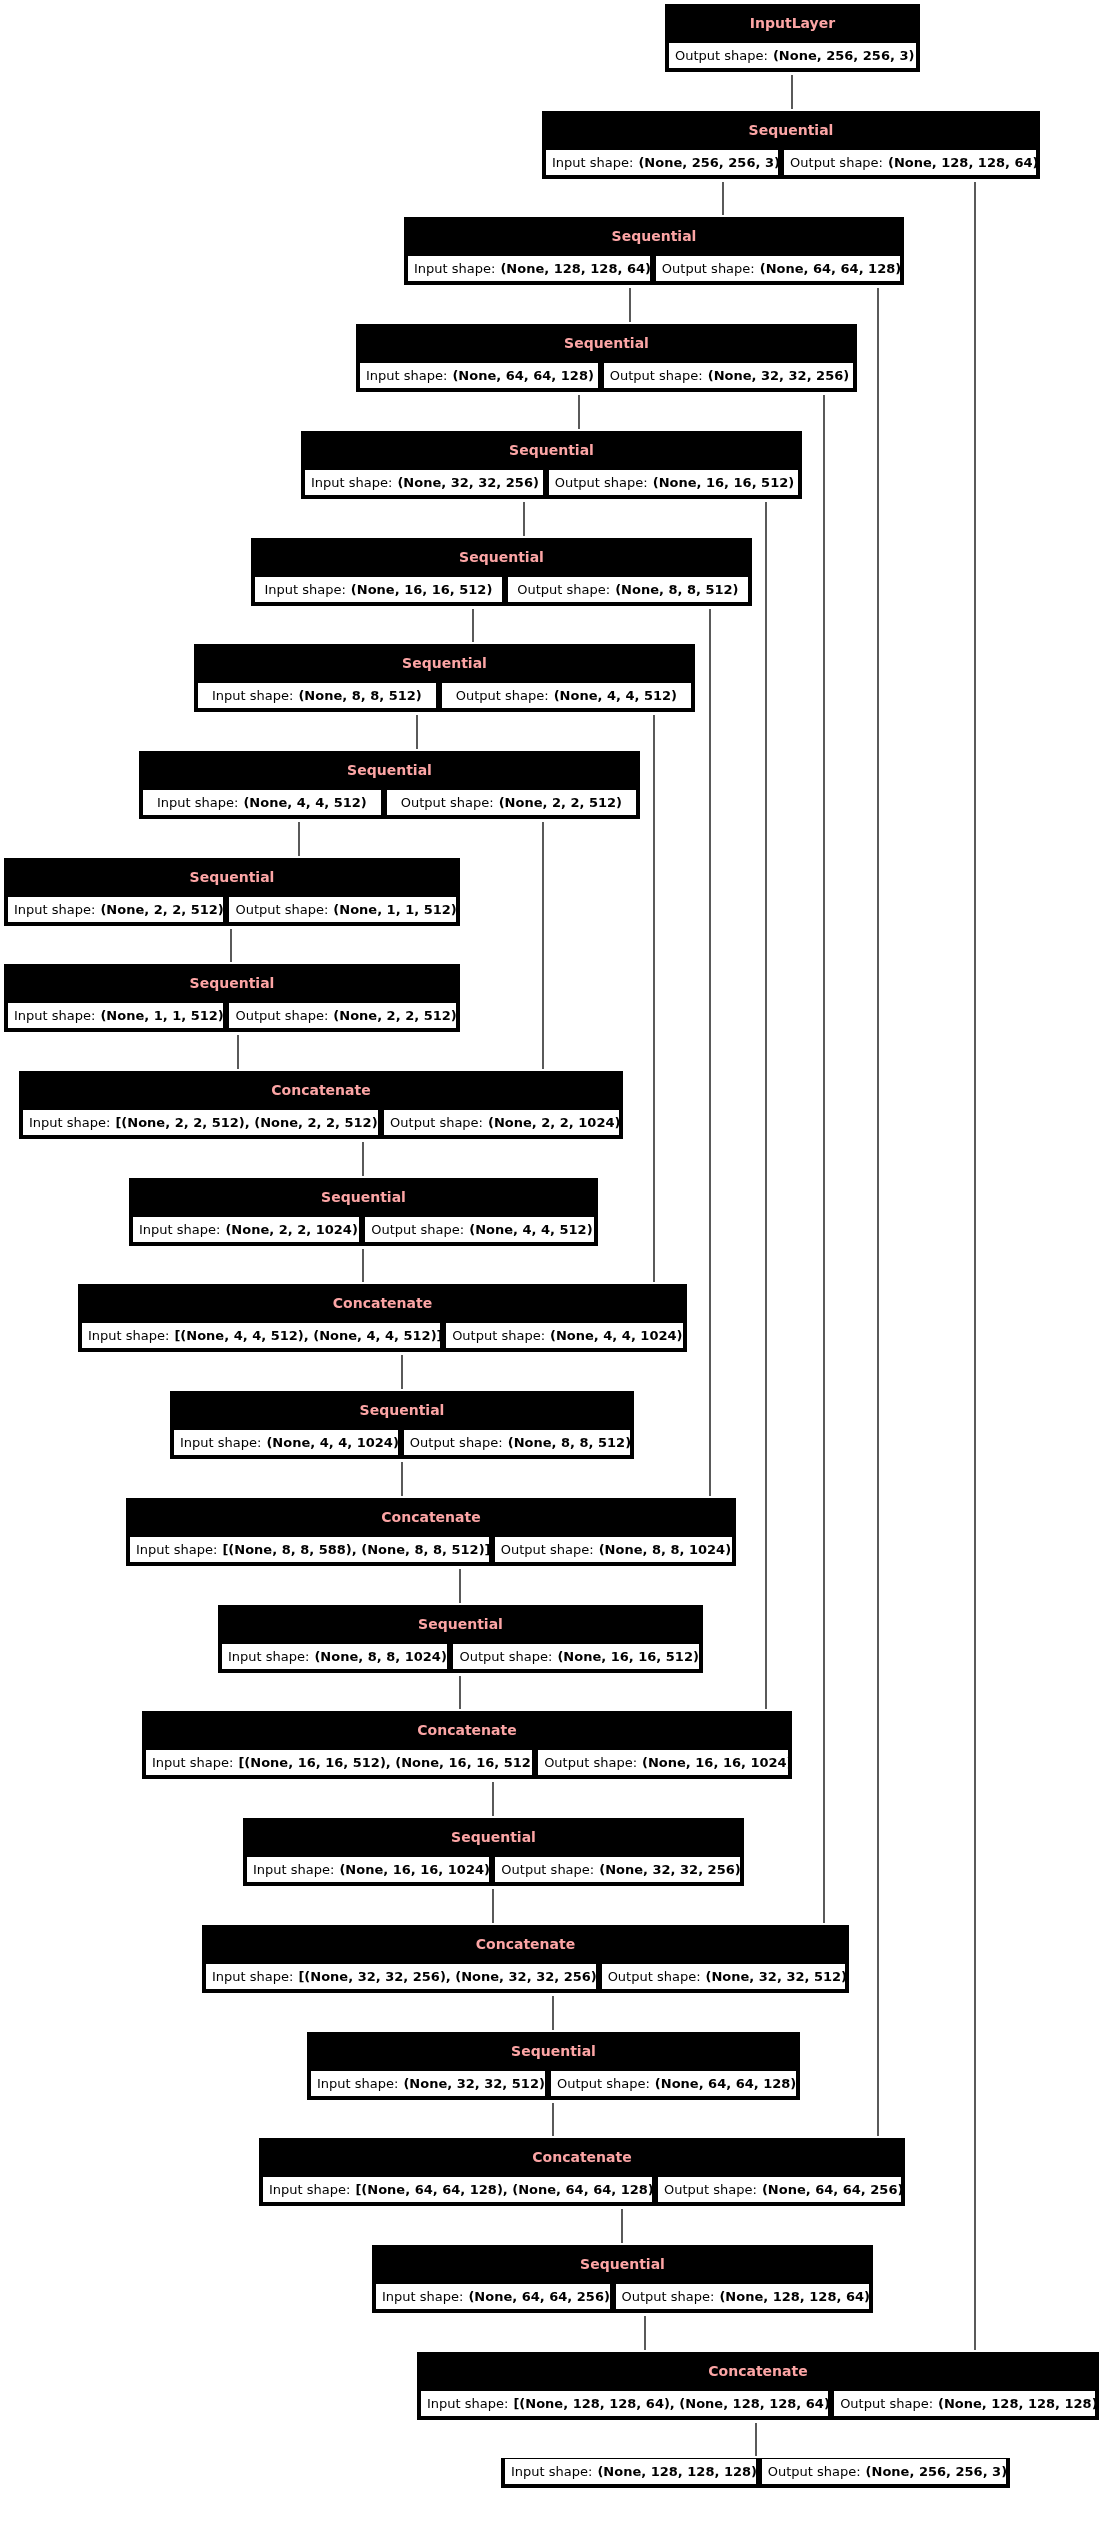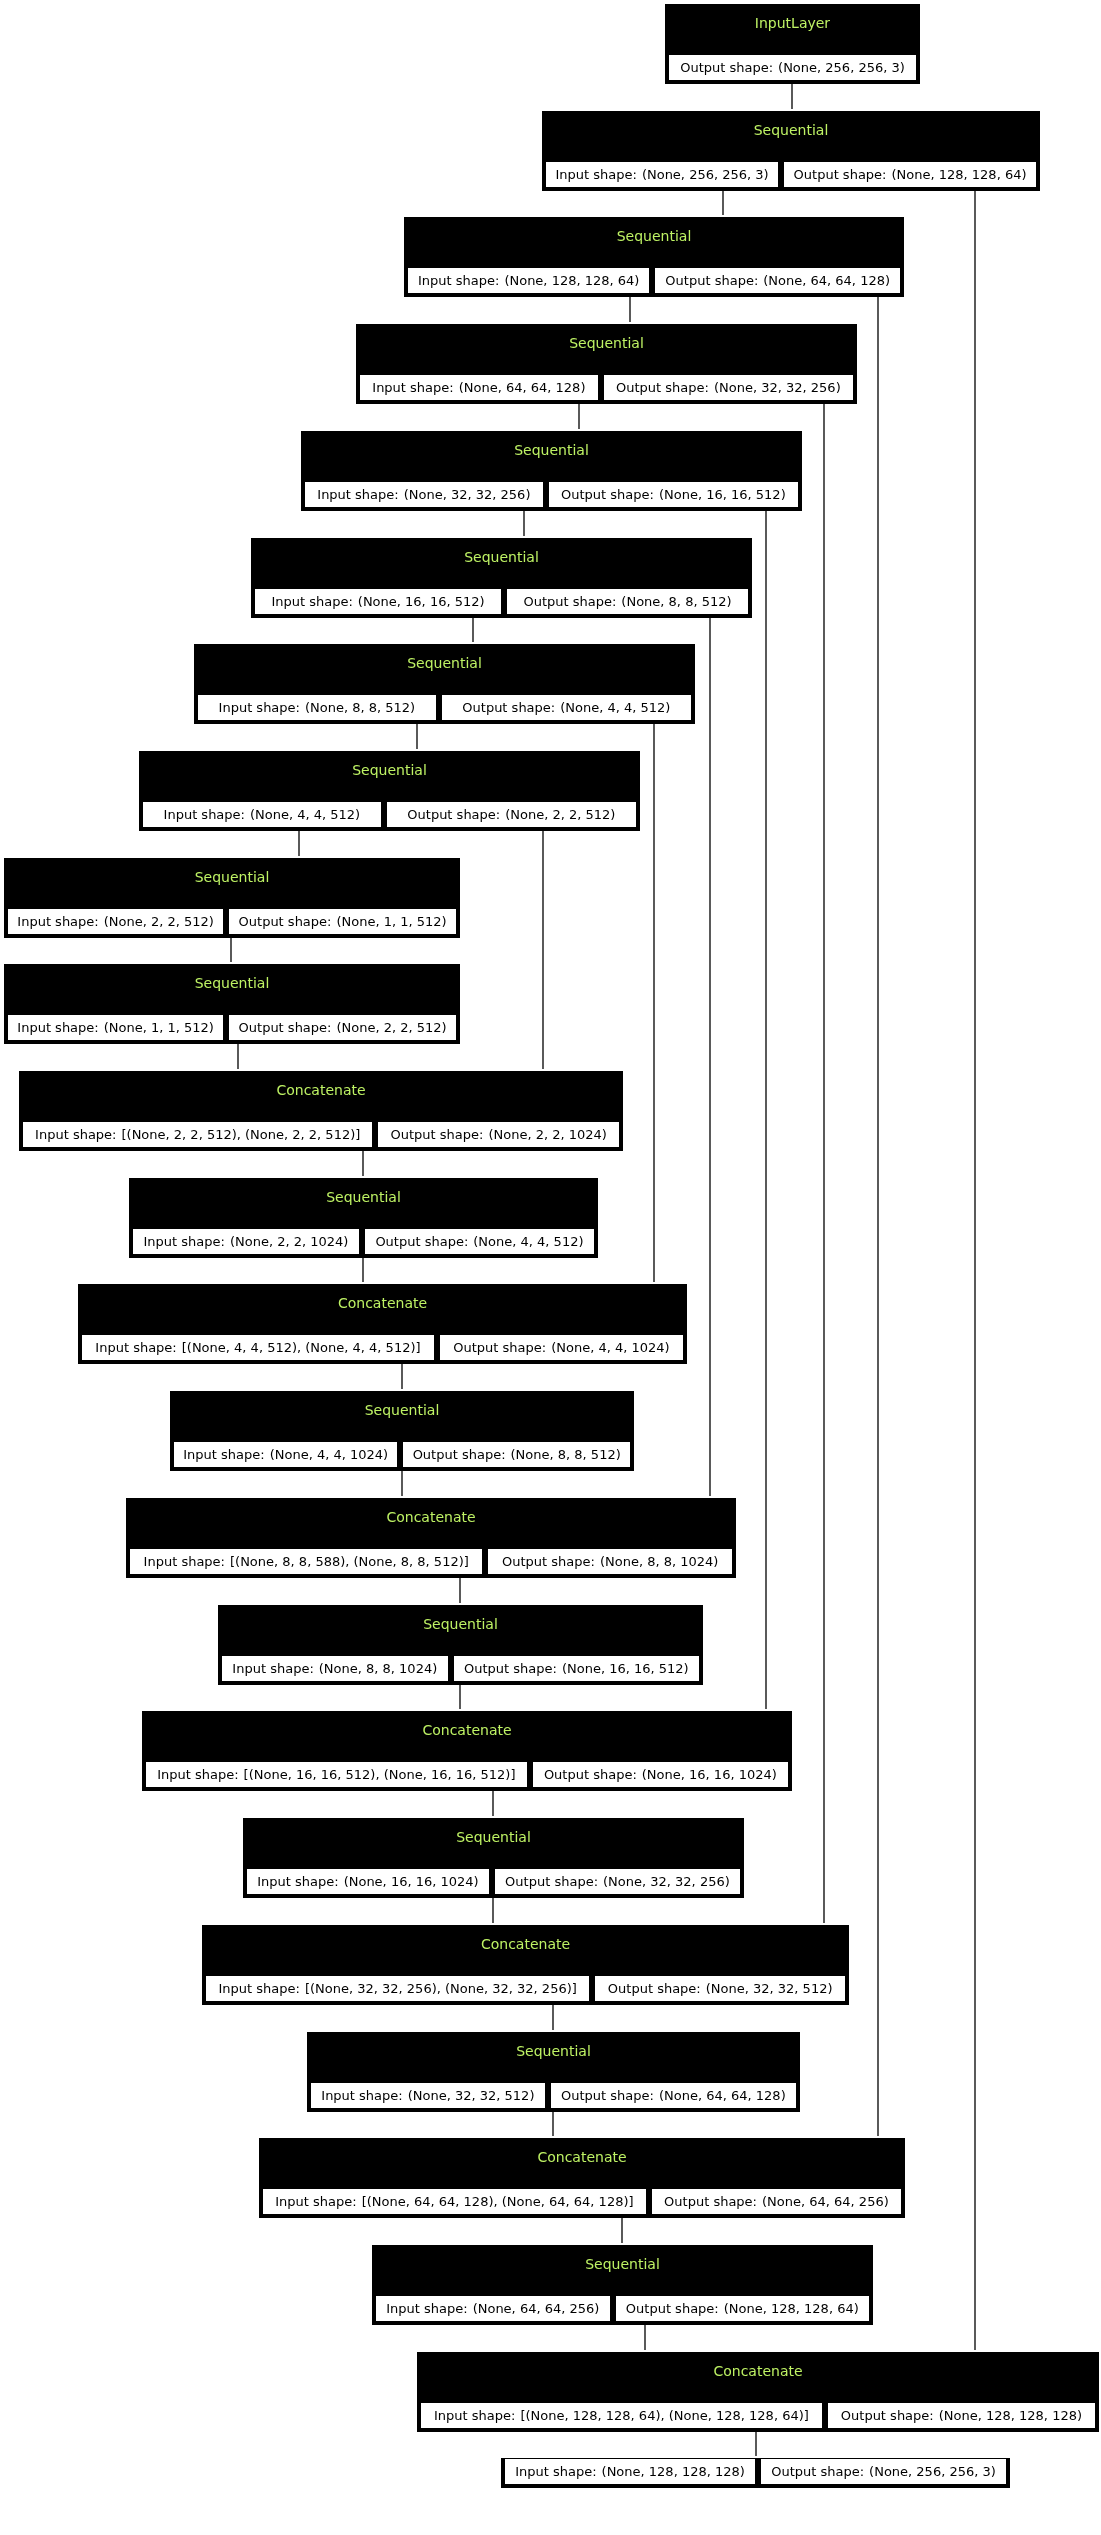--- a/index.html
+++ b/index.html
@@ -1,23 +1,23 @@
 <!DOCTYPE html>
 <html><head>
 <meta charset="utf-8">
 <style>
   html,body{margin:0;padding:0;background:#ffffff;}
   body{width:1101px;height:2535px;position:relative;font-family:"DejaVu Sans","Liberation Sans",sans-serif;}
   #edges{position:absolute;left:0;top:0;width:1101px;height:2535px;}
   .node{position:absolute;background:#000;box-sizing:border-box;}
-  .title{color:#bef264;font-weight:normal;font-size:14px;text-align:center;height:50px;line-height:38px;white-space:nowrap;overflow:hidden;}
+  .title{color:#fca5a5;font-weight:bold;font-size:14px;text-align:center;height:38px;line-height:38px;white-space:nowrap;overflow:hidden;}
   .cells{display:flex;gap:4px;padding:0 3px 3px 3px;height:30px;box-sizing:border-box;}
   .cell{background:#fff;color:#000;flex:1 1 auto;border:1px solid #000;box-sizing:border-box;height:27px;line-height:25px;text-align:center;font-size:13px;white-space:nowrap;overflow:hidden;padding:0 6px;}
   .lab{margin-right:5px;}
-  .val{font-weight:normal;}
+  .val{font-weight:bold;}
   svg line{stroke:#000;stroke-width:1.3;}
 </style>
 </head>
 <body>
 
 <svg id="edges" xmlns="http://www.w3.org/2000/svg" viewBox="0 0 1101 2535">
   <defs>
     <marker id="ah" markerUnits="userSpaceOnUse" markerWidth="10" markerHeight="10" viewBox="0 0 10 10" refX="9" refY="5" orient="auto">
       <path d="M0,0 L10,5 L0,10 z" fill="#000"></path>
     </marker>

